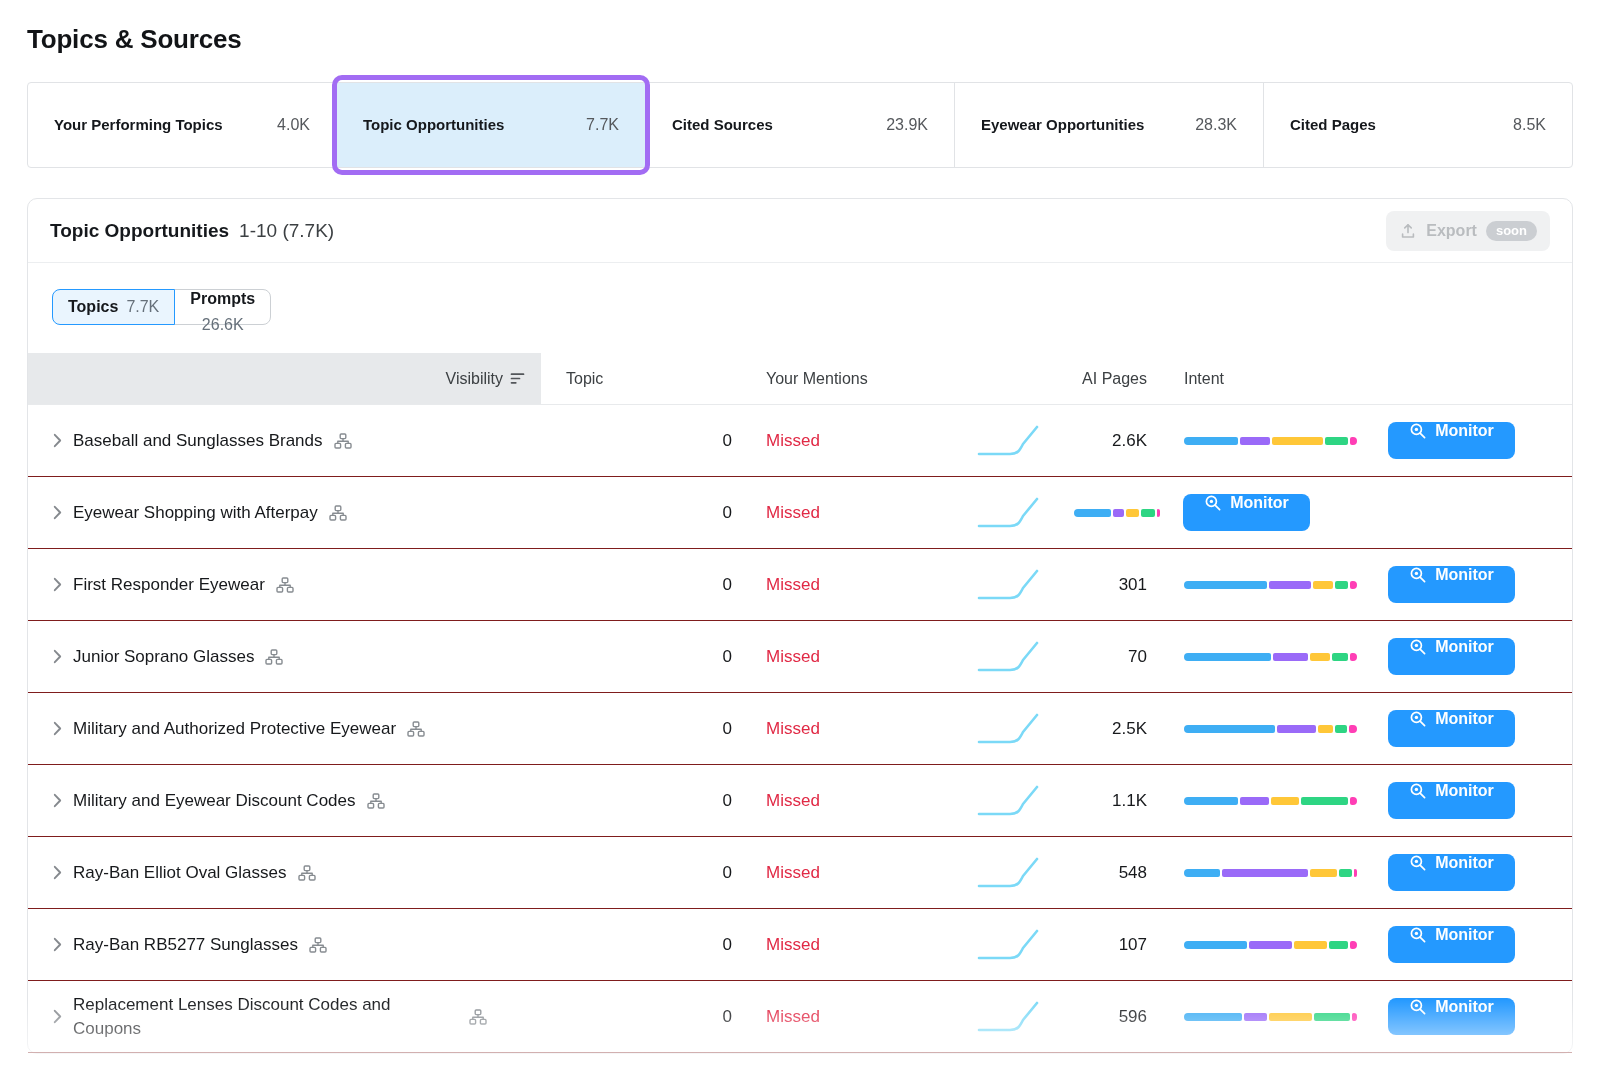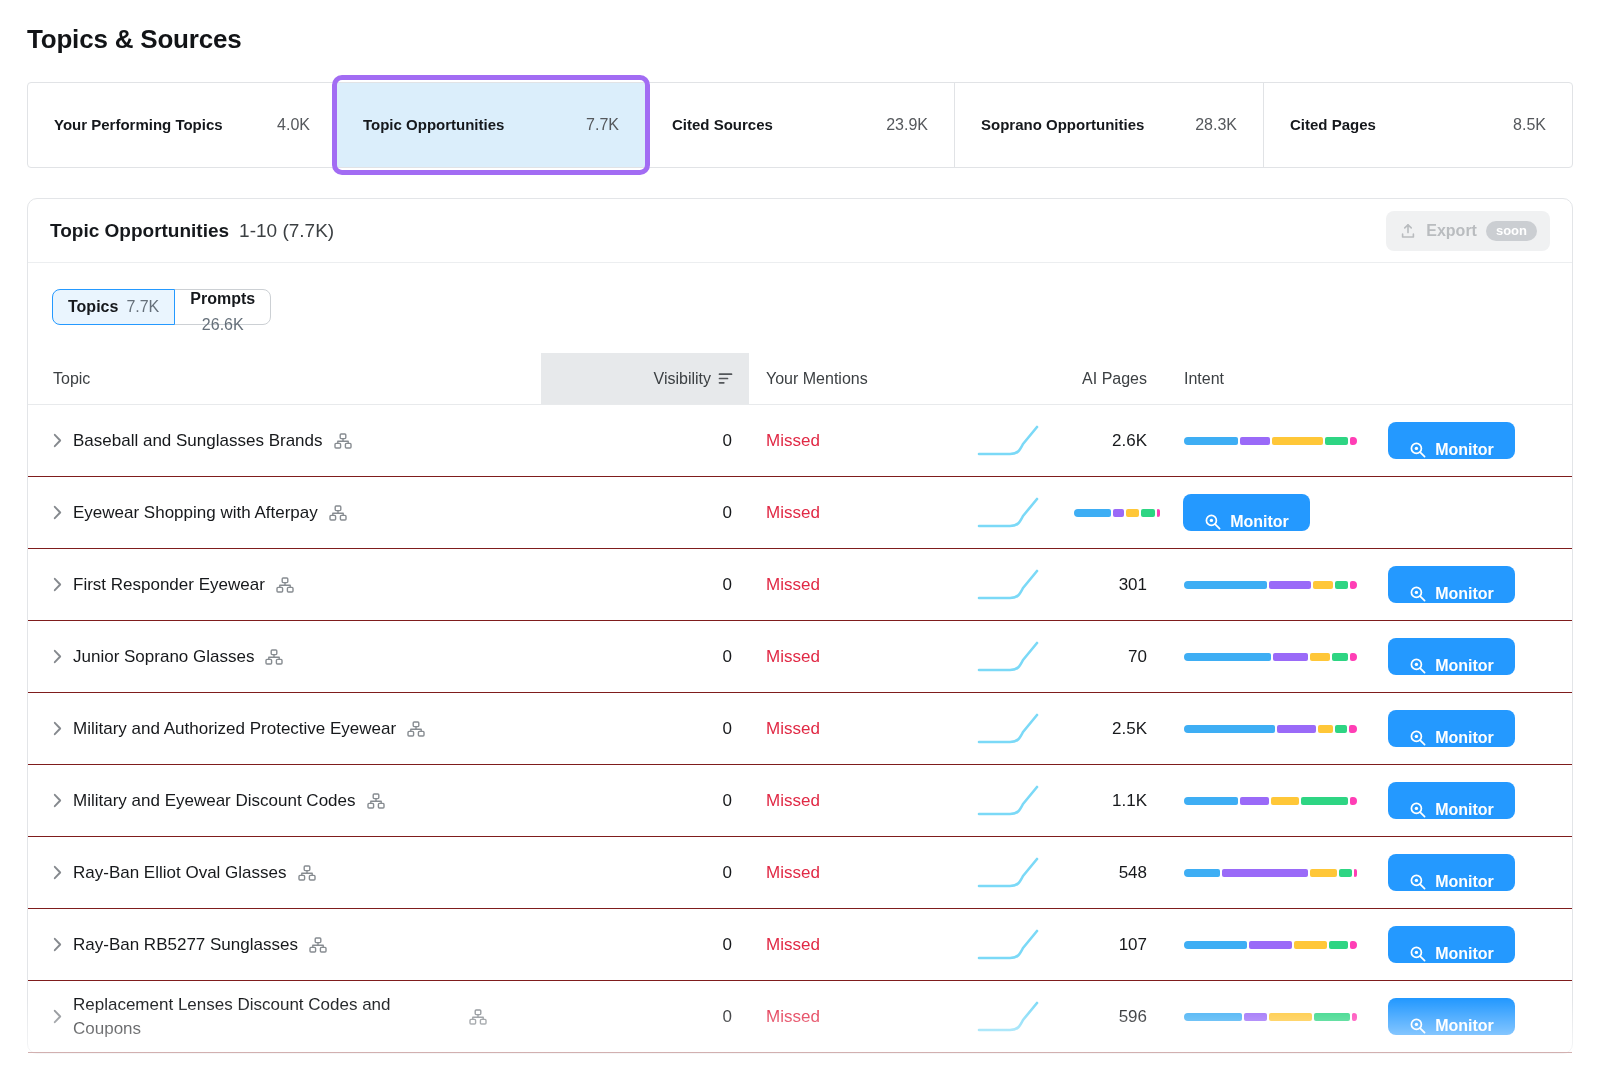--- a/index.html
+++ b/index.html
@@ -161,21 +161,21 @@
   .c-intent { padding-left: 24px; }
   .bar { width: 173px; height: 8px; display: flex; gap: 2px; }
   .seg-i { height: 8px; border-radius: 2px; }
   .seg-i:first-child { border-radius: 4px 2px 2px 4px; }
   .seg-i:last-child { border-radius: 2px 4px 4px 2px; }
   .c-mon { padding-left: 23px; }
   .monitor-btn {
     width: 127px;
     height: 37px;
     display: flex;
-    align-items: flex-end;
+    align-items: flex-start;
     justify-content: center;
     gap: 8px;
     background: var(--accent-blue, #2499ff);
     color: #fff;
     border: none;
     border-radius: 8px;
     font-family: inherit;
     font-size: 16px;
     font-weight: 600;
     cursor: pointer;
@@ -214,21 +214,21 @@
       </div>
     </div>
     <div class="tab">
       <div class="tab-row">
         <span class="tab-lbl">Cited Sources</span>
         <span class="tab-cnt">23.9K</span>
       </div>
     </div>
     <div class="tab">
       <div class="tab-row">
-        <span class="tab-lbl">Soprano Opportunities</span>
+        <span class="tab-lbl">Eyewear Opportunities</span>
         <span class="tab-cnt">28.3K</span>
       </div>
     </div>
     <div class="tab">
       <div class="tab-row">
         <span class="tab-lbl">Cited Pages</span>
         <span class="tab-cnt">8.5K</span>
       </div>
     </div>
   </div>
@@ -256,31 +256,31 @@
         <span>Topics</span>
         <span class="cnt">7.7K</span>
       </button>
       <button class="seg">
         <span>Prompts</span>
         <span class="cnt">26.6K</span>
       </button>
     </div>
 
     <div class="grid thead">
-      <div class="hcell h-topic">Topic</div>
       <div class="hcell h-vis">
         <span>Visibility</span>
         <span>
           <svg width="15" height="13" viewBox="0 0 15 13" stroke="#53565a" stroke-width="1.7" stroke-linecap="round">
             <line x1="1.5" y1="2.2" x2="13.5" y2="2.2"></line>
             <line x1="1.5" y1="6.5" x2="9.5" y2="6.5"></line>
             <line x1="1.5" y1="10.8" x2="5.8" y2="10.8"></line>
           </svg>
         </span>
       </div>
+      <div class="hcell h-topic">Topic</div>
       <div class="hcell h-men">Your Mentions</div>
       <div class="hcell"></div>
       <div class="hcell h-vol">AI Pages</div>
       <div class="hcell h-intent">Intent</div>
       <div class="hcell"></div>
     </div>
 
     <div id="tbody">
         <div class="grid trow">
     <div class="cell c-topic">

